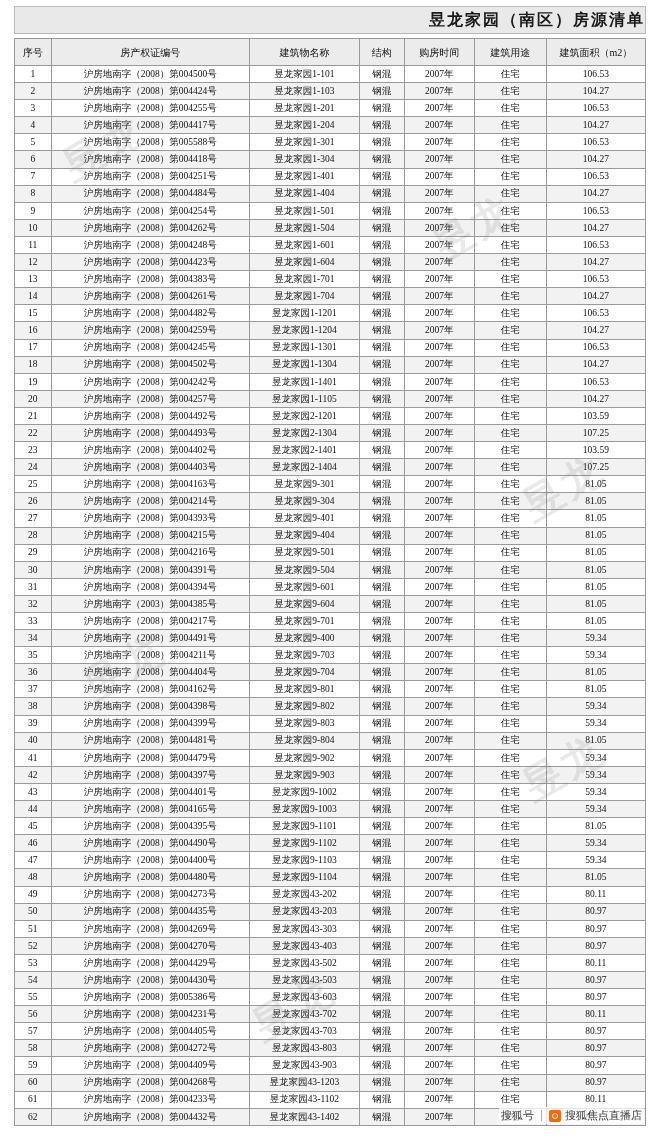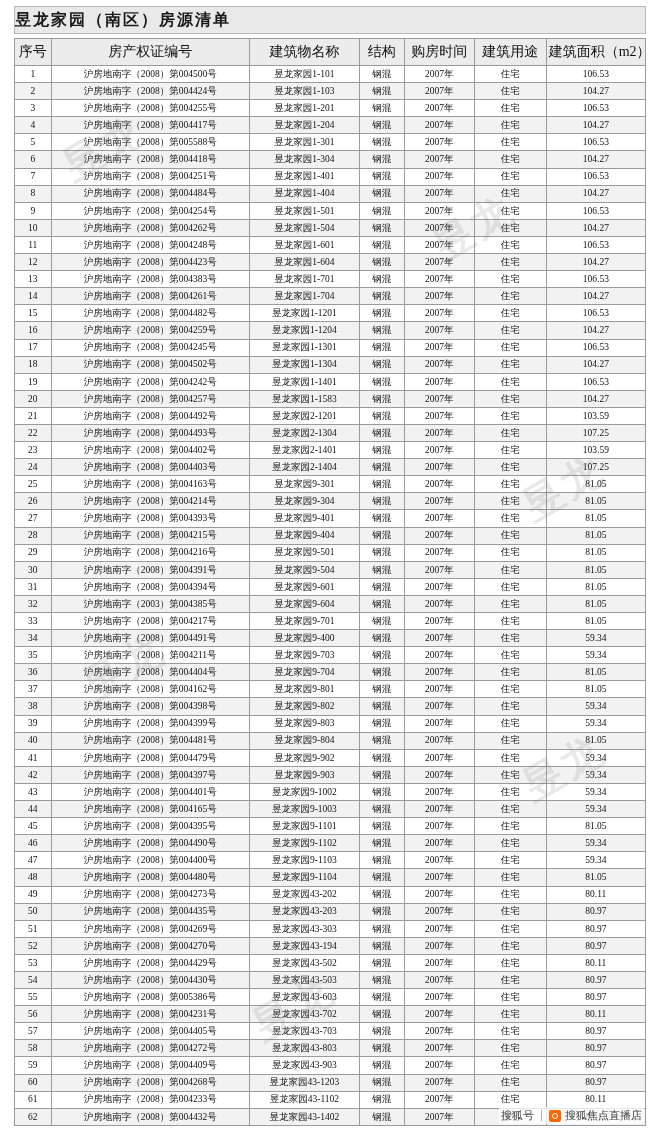--- a/index.html
+++ b/index.html
@@ -21,21 +21,21 @@
     overflow: hidden;
   }
   
   .title-bar {
     margin: 6px 14px 4px 14px;
     background: #e9e9e9;
     border: 1px solid #b9b9b9;
     height: 26px;
     display: flex;
     align-items: center;
-    justify-content: flex-start;
+    justify-content: flex-end;
   }
   .title-bar .title-text {
     font-size: 16px;
     font-weight: bold;
     letter-spacing: 2px;
     color: #1a1a1a;
   }
   
   table.listing {
     border-collapse: collapse;
@@ -49,21 +49,21 @@
     font-size: 9.5px;
     line-height: 1.1;
     padding: 1px 2px;
     text-align: center;
     white-space: nowrap;
     overflow: hidden;
   }
   table.listing thead th {
     background: #ececec;
     font-weight: normal;
-    font-size: 14px;
+    font-size: 10px;
     height: 22px;
     padding: 2px 2px;
   }
   table.listing tbody tr {
     height: 17.1px;
   }
   table.listing tbody tr.alt td {
     background: #f2f2f2;
   }
   td.c-idx { width: 30px; }
@@ -329,21 +329,21 @@
           <td class="c-cert">沪房地南字（2008）第004242号</td>
           <td class="c-bldg">昱龙家园1-1401</td>
           <td class="c-struct">钢混</td>
           <td class="c-date">2007年</td>
           <td class="c-use">住宅</td>
           <td class="c-area">106.53</td>
         </tr>
         <tr class="alt">
           <td class="c-idx">20</td>
           <td class="c-cert">沪房地南字（2008）第004257号</td>
-          <td class="c-bldg">昱龙家园1-1583</td>
+          <td class="c-bldg">昱龙家园1-1105</td>
           <td class="c-struct">钢混</td>
           <td class="c-date">2007年</td>
           <td class="c-use">住宅</td>
           <td class="c-area">104.27</td>
         </tr>
         <tr>
           <td class="c-idx">21</td>
           <td class="c-cert">沪房地南字（2008）第004492号</td>
           <td class="c-bldg">昱龙家园2-1201</td>
           <td class="c-struct">钢混</td>
@@ -617,21 +617,21 @@
           <td class="c-cert">沪房地南字（2008）第004269号</td>
           <td class="c-bldg">昱龙家园43-303</td>
           <td class="c-struct">钢混</td>
           <td class="c-date">2007年</td>
           <td class="c-use">住宅</td>
           <td class="c-area">80.97</td>
         </tr>
         <tr class="alt">
           <td class="c-idx">52</td>
           <td class="c-cert">沪房地南字（2008）第004270号</td>
-          <td class="c-bldg">昱龙家园43-194</td>
+          <td class="c-bldg">昱龙家园43-403</td>
           <td class="c-struct">钢混</td>
           <td class="c-date">2007年</td>
           <td class="c-use">住宅</td>
           <td class="c-area">80.97</td>
         </tr>
         <tr>
           <td class="c-idx">53</td>
           <td class="c-cert">沪房地南字（2008）第004429号</td>
           <td class="c-bldg">昱龙家园43-502</td>
           <td class="c-struct">钢混</td>

